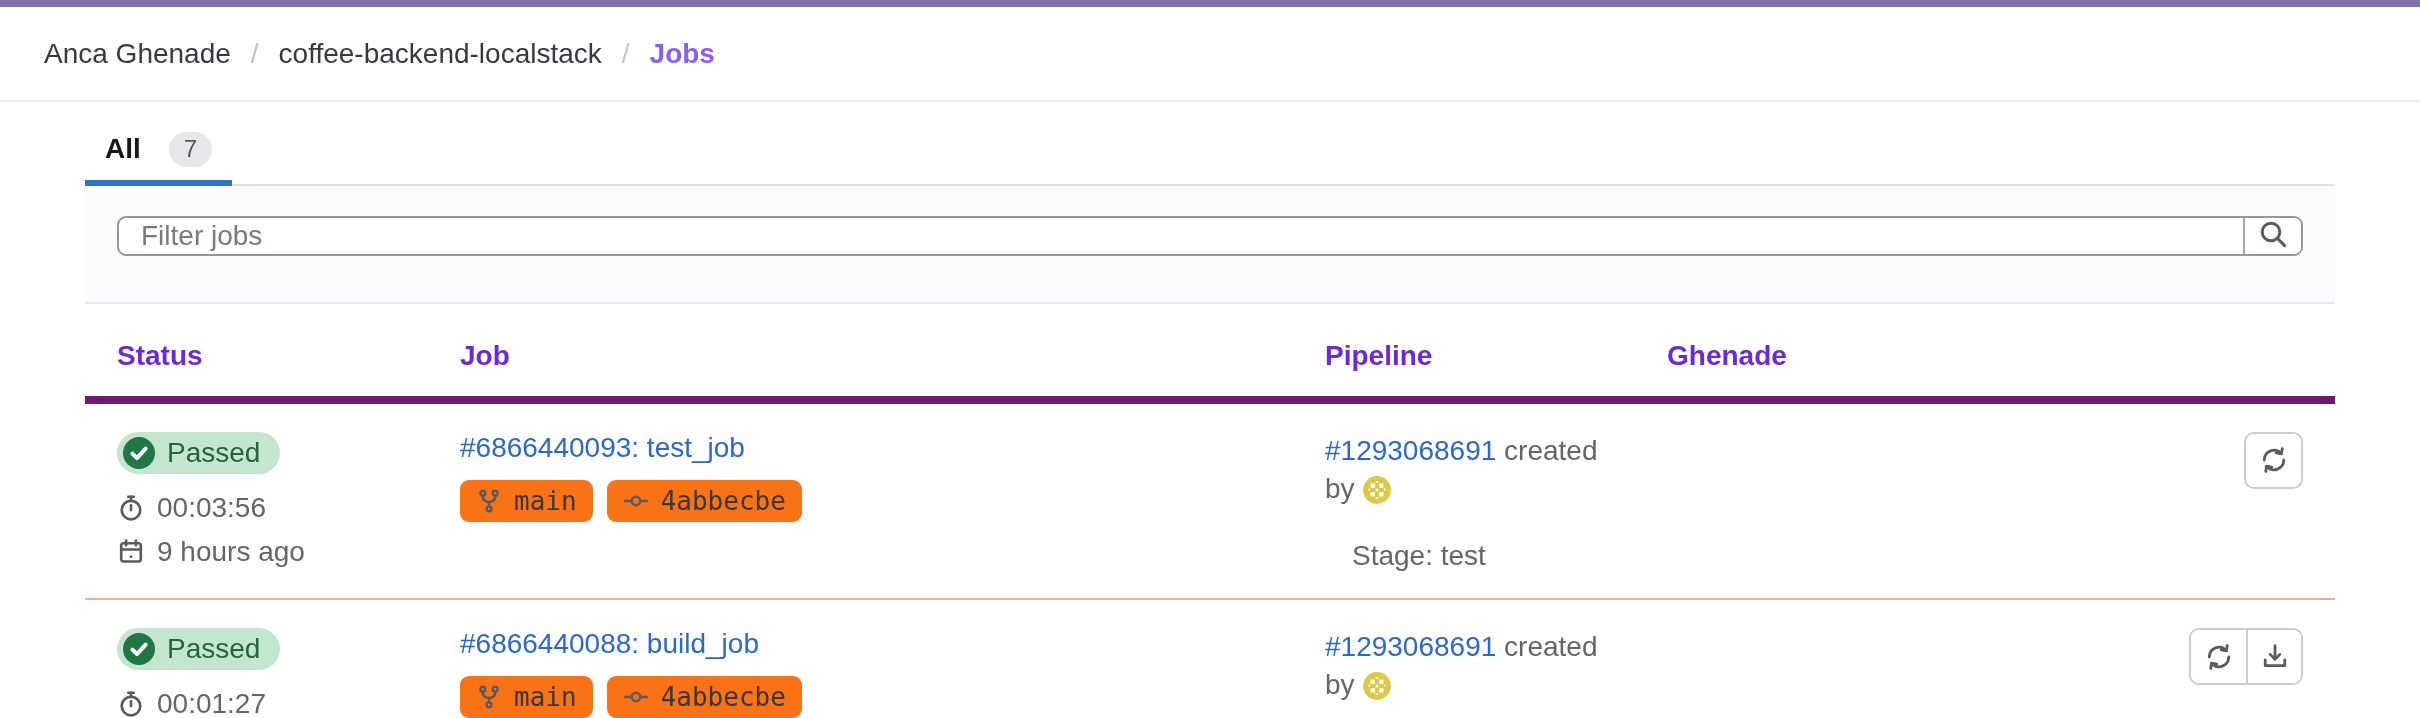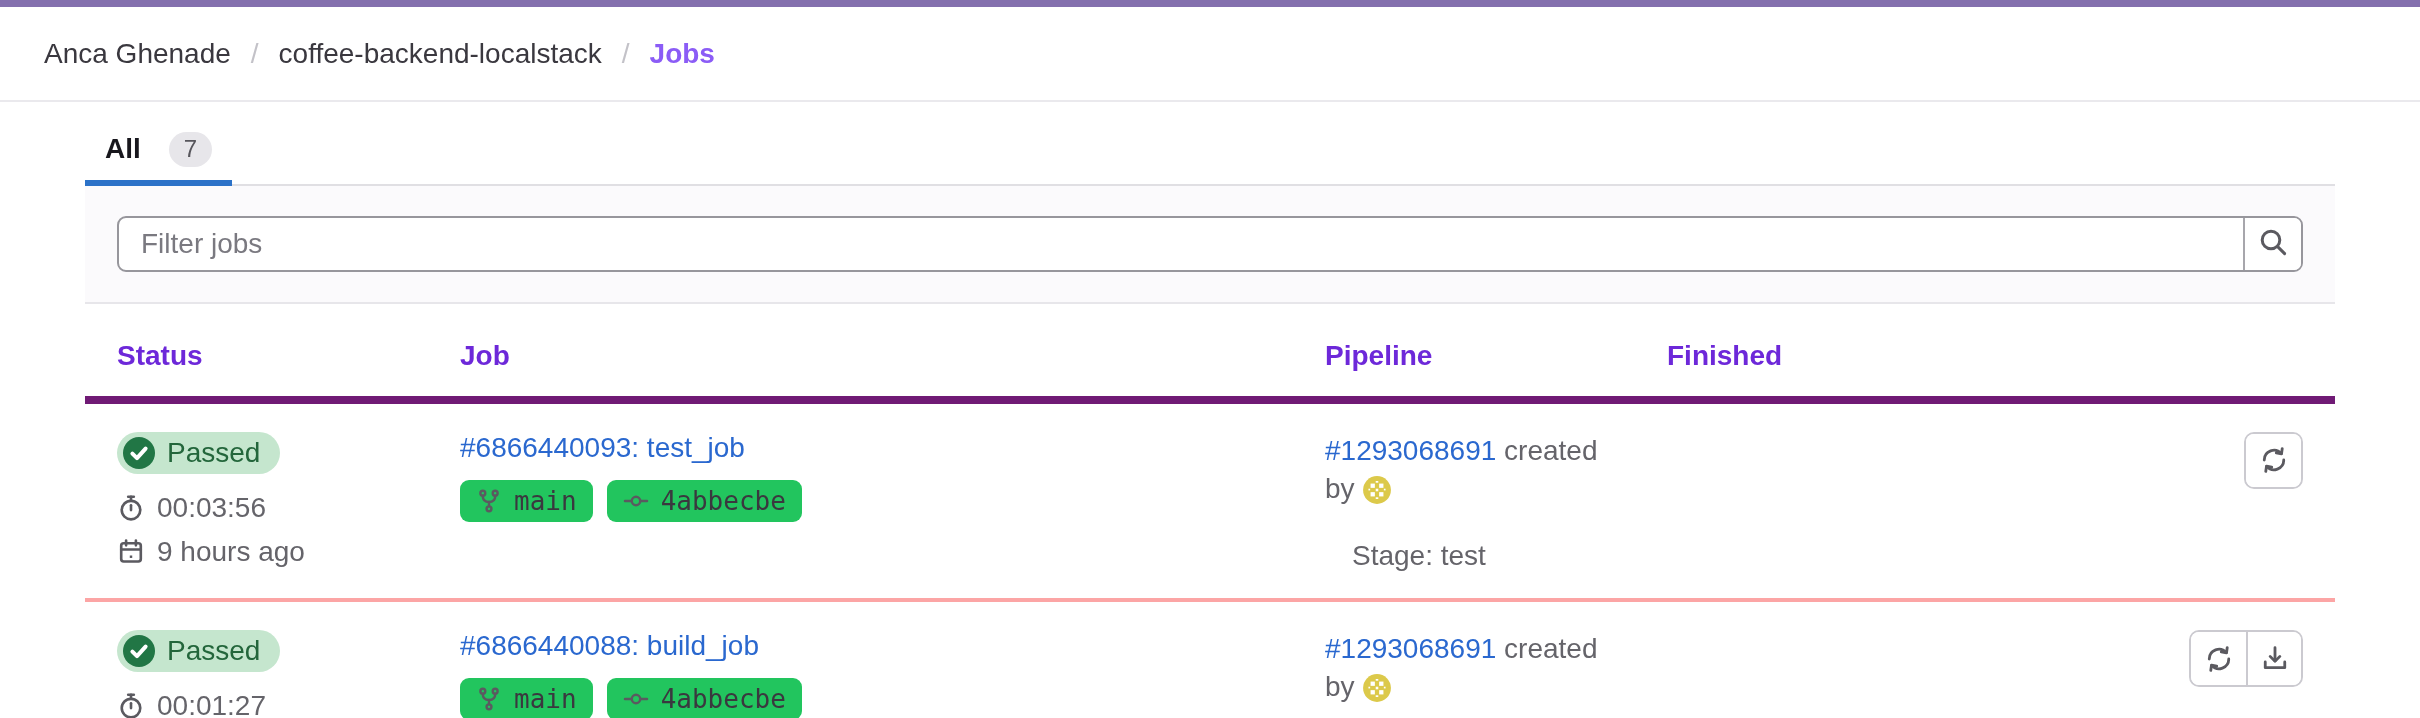--- a/index.html
+++ b/index.html
@@ -41,21 +41,21 @@
     background:#e7e6ea; color:#57565c; font-weight:400;
     border-radius:24px; padding:3px 15px; font-size:24px; line-height:1.2;
   }
 
   
   .filter-panel {
     background:#fbfafc; border-bottom:2px solid #e7e6ea;
     padding:30px 32px; height:118px;
   }
   .search-group {
-    display:flex; height:56px; background:#fff;
+    display:flex; height:40px; background:#fff;
     border:2px solid #97969c; border-radius:9px; overflow:hidden;
   }
   .search-input {
     flex:1; border:none; outline:none; font-size:28px; padding:0 22px;
     color:#28272d; font-family:"Liberation Sans", sans-serif; background:transparent;
   }
   .search-input::placeholder { color:#7a7980; }
   .search-btn {
     width:58px; border:none; border-left:2px solid #a7a6ac; background:#fff;
     display:flex; align-items:center; justify-content:center; cursor:pointer;
@@ -67,42 +67,42 @@
     grid-template-columns:343px 865px 342px 300px 1fr;
     padding:0 32px;
   }
   .thead {
     font-weight:700; color:#6d28d9;
     padding-top:36px; padding-bottom:24px;
     border-bottom:8px solid #701a75;
   }
   .trow {
     padding-top:28px; padding-bottom:26px;
-    border-bottom:4px solid #fca5a5; align-items:start;
+    border-bottom:2px solid #fca5a5; align-items:start;
   }
 
   
   .status-badge {
     display:inline-flex; align-items:center; gap:12px;
     background:#c5e6ce; color:#23663b;
     border-radius:28px; padding:5px 20px 5px 6px; cursor:pointer;
   }
   .meta-line {
     display:flex; align-items:center; gap:12px;
     color:#65646a; margin-top:12px;
   }
   .meta-line:first-of-type { margin-top:16px; }
   .meta-line svg { flex:0 0 auto; }
 
   
   .job-link { color:#2a68cf; }
   .ref-badges { display:flex; gap:14px; margin-top:16px; }
   .ref-badge {
     display:inline-flex; align-items:center; gap:12px;
-    background:#22c55e; border-radius:9px; padding:6px 16px;
+    background:#f97316; border-radius:9px; padding:6px 16px;
     font-family:"DejaVu Sans Mono", monospace; font-size:26px; color:#3a383f;
     cursor:pointer;
   }
 
   
   .pipeline-info { max-width:275px; color:#65646a; line-height:1.35; }
   .pipeline-link { color:#2a68cf; }
   .avatar { display:inline-block; vertical-align:-7px; cursor:pointer; }
   .stage { color:#65646a; margin-top:26px;margin-left:27px; }
 
@@ -156,21 +156,21 @@
           </svg>
         </span>
       </button>
     </div>
   </div>
 
   <div class="thead">
     <div>Status</div>
     <div>Job</div>
     <div>Pipeline</div>
-    <div>Finished</div>
+    <div>Ghenade</div>
     <div></div>
   </div>
 
   <div class="trow">
     <div>
       <a href="#" class="status-badge">
         <span style="display:flex;">
           <svg width="32" height="32" viewBox="0 0 16 16">
             <circle cx="8" cy="8" r="8" fill="#217645"></circle>
             <path d="M4.7 8.3 L7 10.6 L11.3 5.8" fill="none" stroke="#fff" stroke-width="2" stroke-linecap="round" stroke-linejoin="round"></path>

